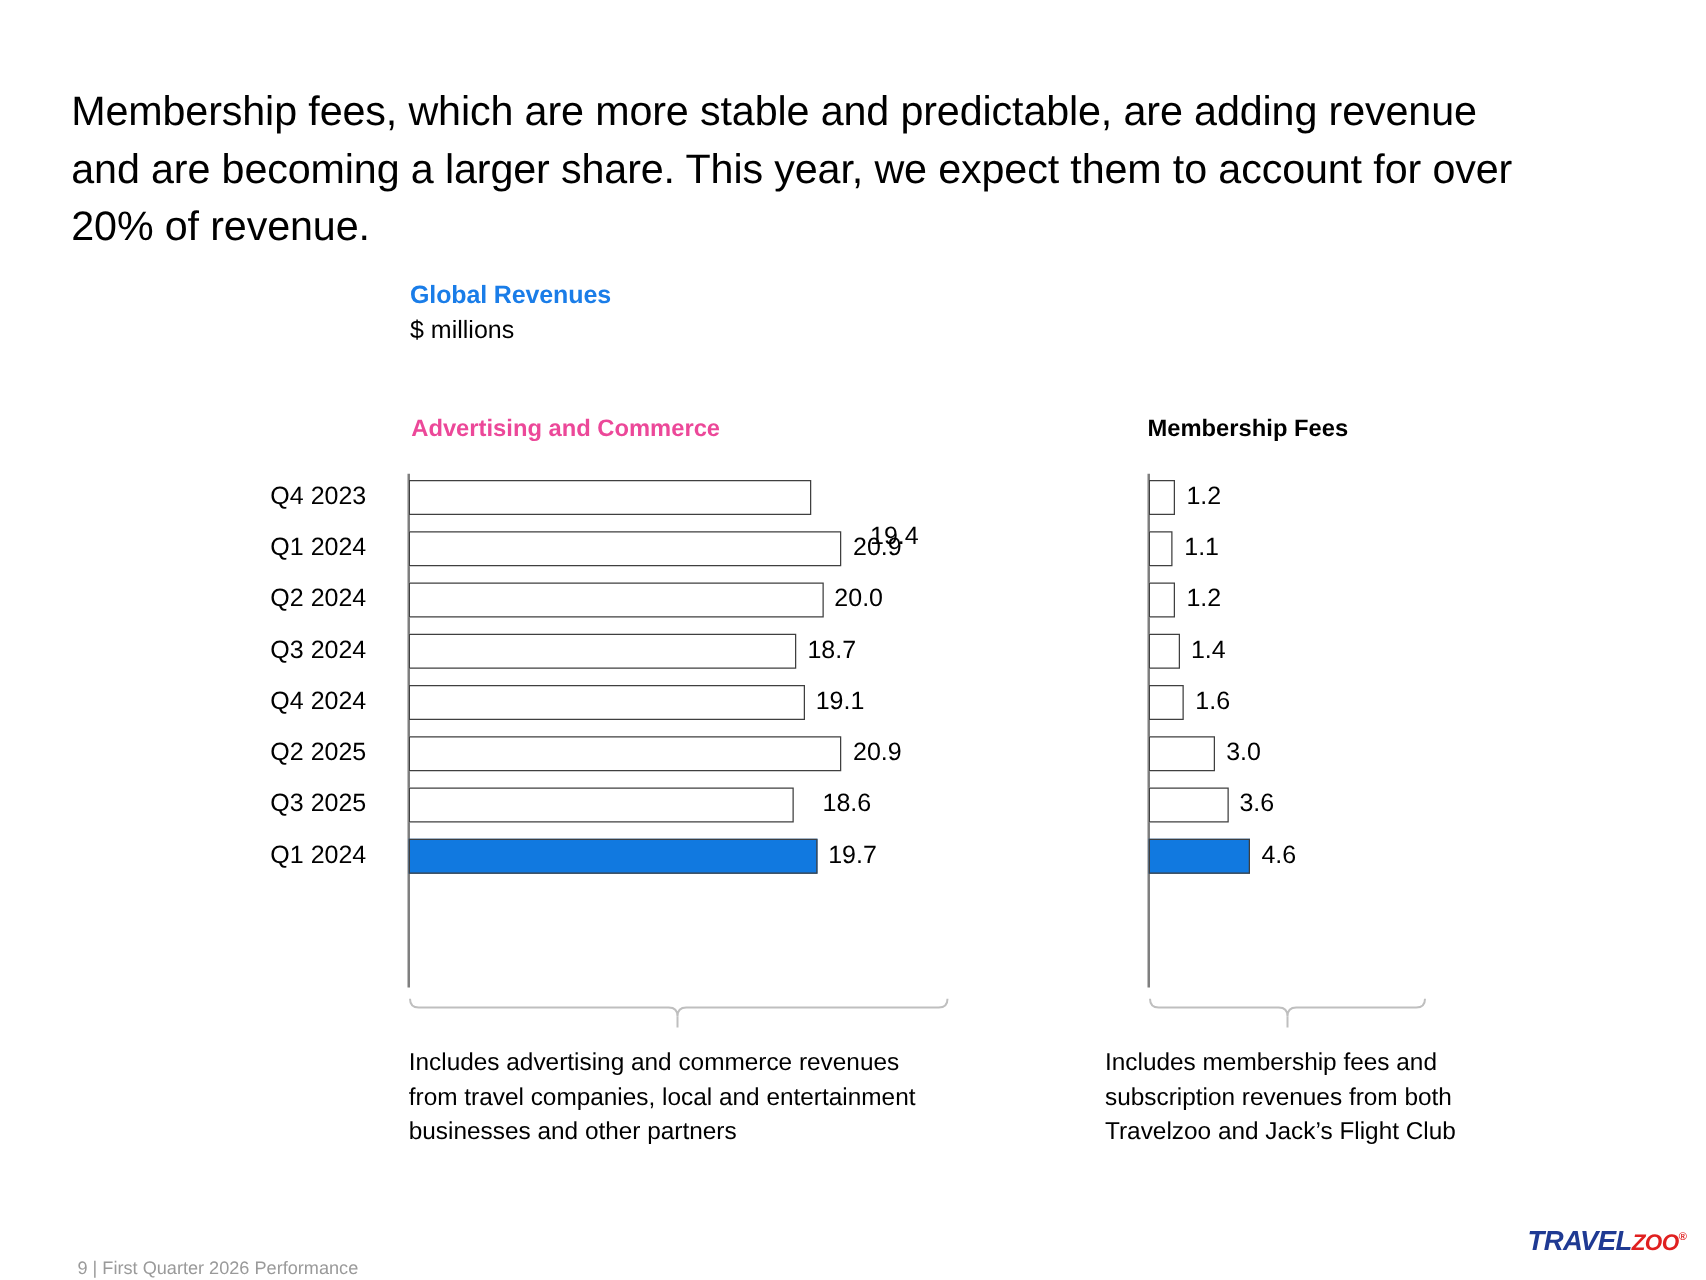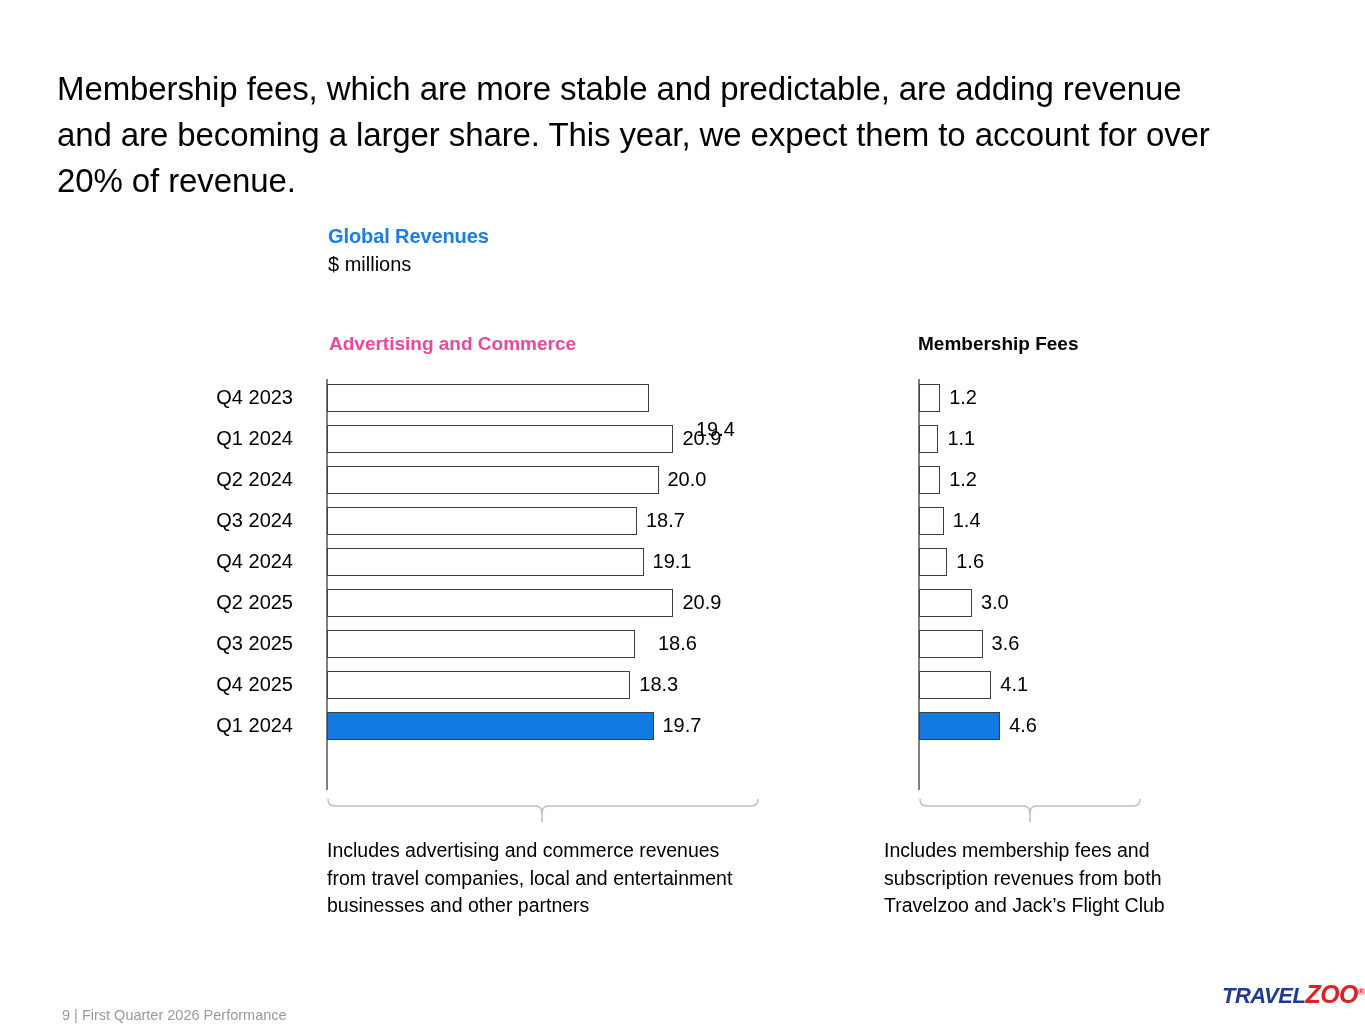--- a/index.html
+++ b/index.html
@@ -164,21 +164,21 @@
     left: 1222px;
     top: 980px;
     height: 26px;
     font-weight: bold;
     font-style: italic;
     font-size: 22px;
     letter-spacing: -0.5px;
     white-space: nowrap;
   }
   #logo .tz-travel { color: #1F3A93; }
-  #logo .tz-zoo    { color: #E02020; font-size: 25px; }
+  #logo .tz-zoo    { color: #E02020; font-size: 18px; }
   #logo .tz-reg    { color: #E02020; font-size: 9px; vertical-align: super; }
 </style>
 </head>
 <body>
 
 <div id="headline">Membership fees, which are more stable and predictable, are adding revenue and are becoming a larger share. This year, we expect them to account for over 20% of revenue.</div>
 
 <div id="chart-title">Global Revenues</div>
 <div id="chart-subtitle">$ millions</div>
 
@@ -230,27 +230,20 @@
       <div class="val-left" style="left: 682.398px;">20.9</div>
       <div class="bar-right" style="width: 52.9px; background: rgb(255, 255, 255); border-color: rgb(63, 63, 63);"></div>
       <div class="val-right" style="left: 980.941px;">3.0</div>
     </div>
     <div class="row">
       <div class="row-label">Q3 2025</div>
       <div class="bar-left" style="width: 308.3px; background: rgb(255, 255, 255); border-color: rgb(63, 63, 63);"></div>
       <div class="val-left" style="left: 634px; margin-left: 24px;">18.6</div>
       <div class="bar-right" style="width: 63.5px; background: rgb(255, 255, 255); border-color: rgb(63, 63, 63);"></div>
       <div class="val-right" style="left: 991.529px;">3.6</div>
-    </div>
-    <div class="row">
-      <div class="row-label">Q4 2025</div>
-      <div class="bar-left" style="width: 303.3px; background: rgb(255, 255, 255); border-color: rgb(63, 63, 63);"></div>
-      <div class="val-left" style="left: 639.306px;">18.3</div>
-      <div class="bar-right" style="width: 72.4px; background: rgb(255, 255, 255); border-color: rgb(63, 63, 63);"></div>
-      <div class="val-right" style="left: 1000.35px;">4.1</div>
     </div>
     <div class="row">
       <div class="row-label">Q1 2024</div>
       <div class="bar-left" style="width: 326.5px; background: rgb(17, 121, 224); border-color: rgb(63, 63, 63);"></div>
       <div class="val-left" style="left: 662.509px;">19.7</div>
       <div class="bar-right" style="width: 81.2px; background: rgb(17, 121, 224); border-color: rgb(63, 63, 63);"></div>
       <div class="val-right" style="left: 1009.18px;">4.6</div>
     </div>
   </div>
 

